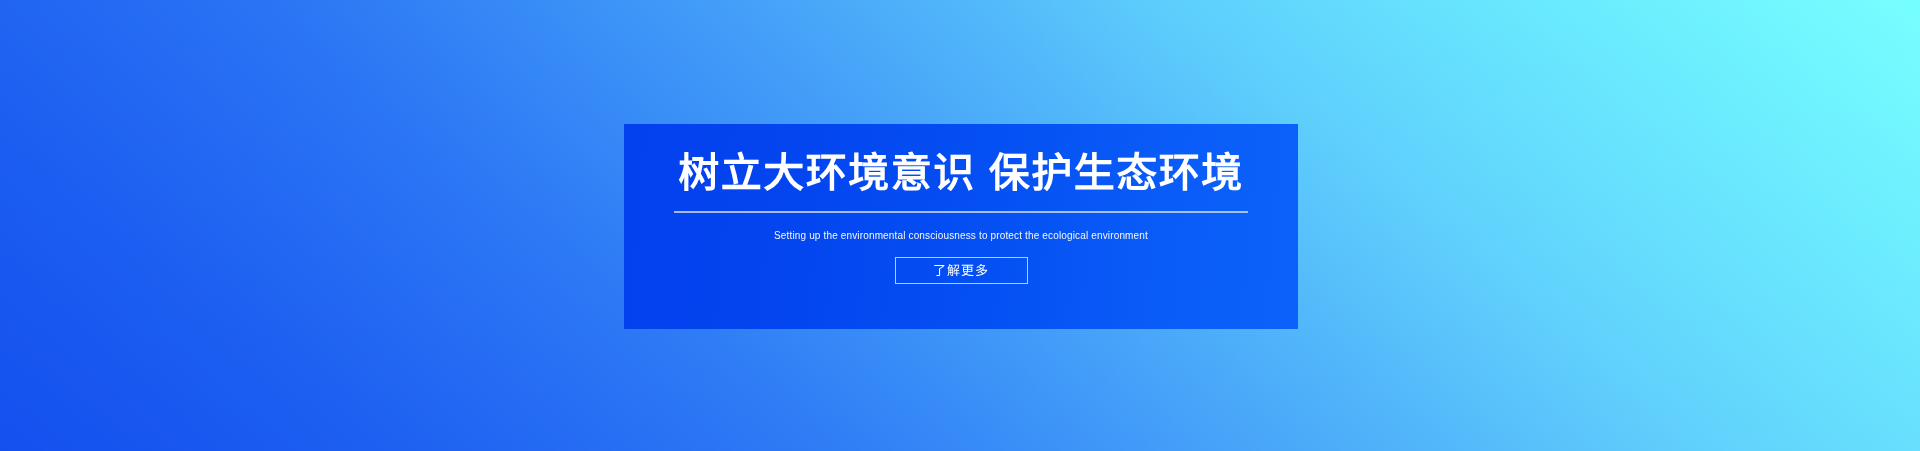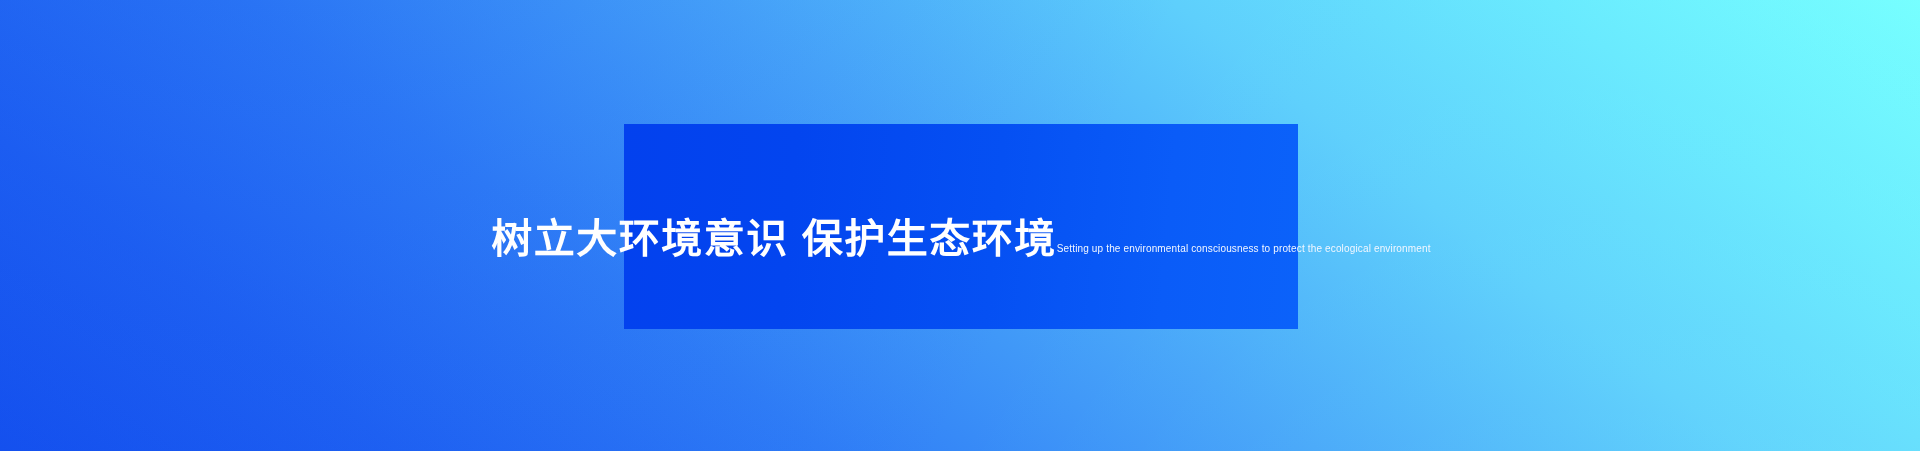--- a/index.html
+++ b/index.html
@@ -50,23 +50,23 @@
     height: 205px;
     background: linear-gradient(95deg,
         #0341ee 0%,
         #0345ef 25%,
         #0550f3 55%,
         #0a5cf8 80%,
         #0b62fa 100%);
     box-sizing: border-box;
     z-index: 2;
     display: flex;
-    flex-direction: row;
+    flex-direction: column;
     align-items: center;
-    justify-content: center;
+    justify-content: flex-start;
     padding-top: 27px;
   }
 
   .hero-heading {
     color: #ffffff;
     font-size: 41px;
     font-weight: bold;
     letter-spacing: 1.5px;
     line-height: 1.12;
     white-space: nowrap;
@@ -117,15 +117,16 @@
 <div class="banner">
 
   <div class="hero-card">
 
     <h1 class="hero-heading">树立大环境意识 保护生态环境</h1>
 
     <div class="hero-divider"></div>
 
     <p class="hero-subtitle">Setting up the environmental consciousness to protect the ecological environment</p>
 
+    <button class="hero-cta" type="button">了解更多</button>
 
   </div>
 </div>
 
 </body></html>

